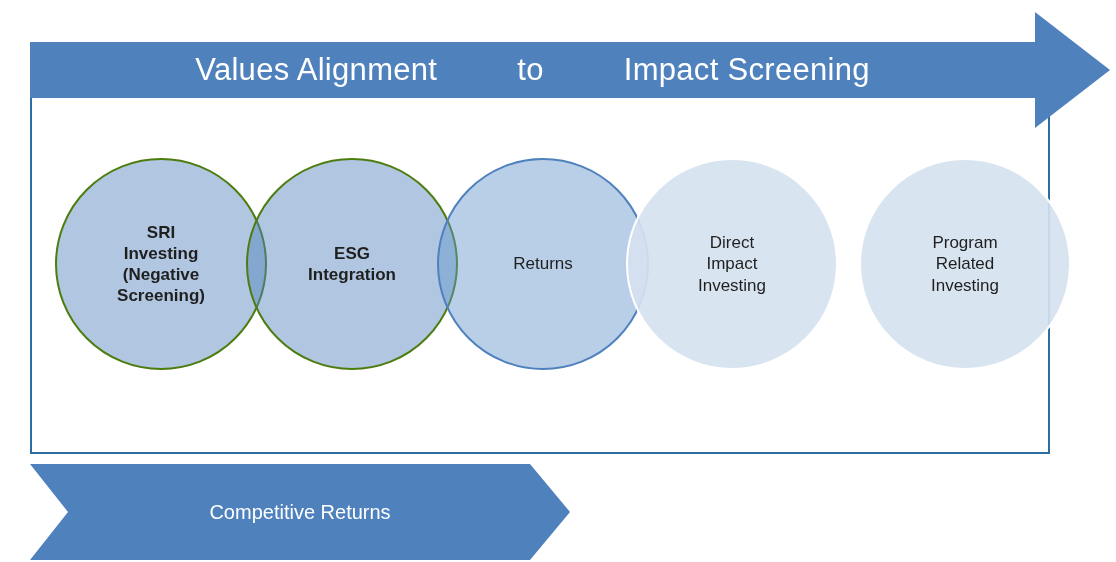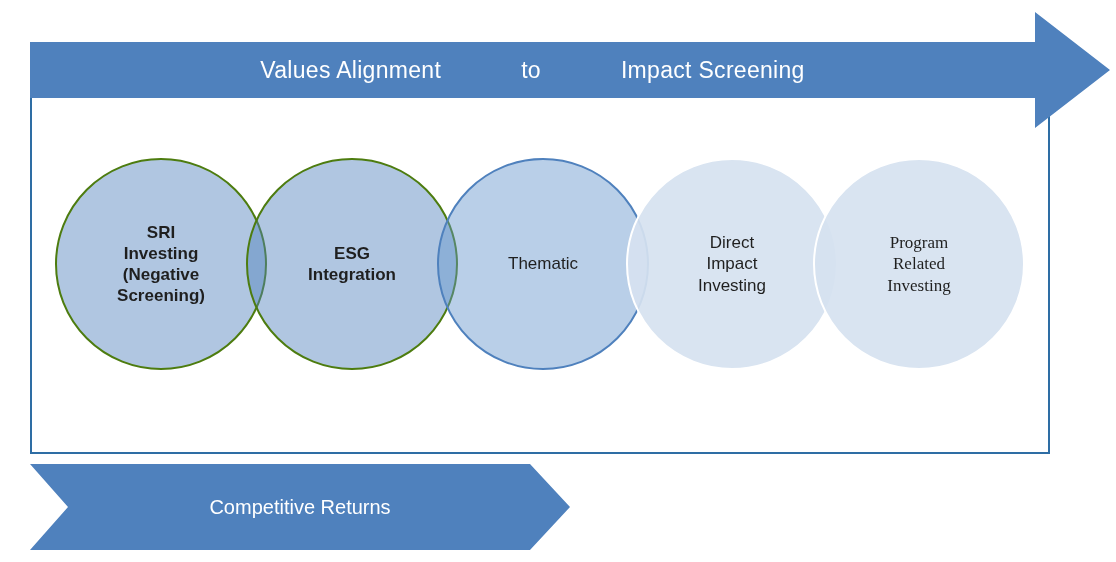--- a/index.html
+++ b/index.html
@@ -29,21 +29,21 @@
   }
   .top-arrow-text {
     position: absolute;
     left: 30px; top: 42px;
     width: 1005px; height: 56px;
     display: flex;
     align-items: center;
     justify-content: center;
     gap: 80px;
     color: #ffffff;
-    font-size: 23px;
+    font-size: 31px;
     letter-spacing: 0.3px;
     z-index: 6;
   }
 
   
   .main-box {
     position: absolute;
     left: 30px; top: 96px;
     width: 1020px; height: 358px;
     border: 2px solid #2e6da4;
@@ -78,27 +78,27 @@
   }
   .circle-light {
     background: rgba(214, 226, 240, 0.92);
     border: 2px solid #ffffff;
     align-items: center;
   }
   .c1 { left: 55px; }
   .c2 { left: 246px; }
   .c3 { left: 437px; }
   .c4 { left: 626px; }
-  .c5 { left: 813px; font-family: Liberation Serif, serif; }
+  .c5 { left: 859px; }
 
   
   .chev {
     position: absolute;
     top: 464px;
-    height: 86px;
+    height: 96px;
     background: #4f81bd;
     clip-path: polygon(
       0 0,
       calc(100% - 40px) 0,
       100% 50%,
       calc(100% - 40px) 100%,
       0 100%,
       38px 50%
     );
     display: flex;
@@ -125,21 +125,21 @@
 
   <div class="main-box"></div>
 
   <div class="circle circle-dark c1">
     <span>SRI Investing (Negative Screening)</span>
   </div>
   <div class="circle circle-dark c2">
     <span>ESG Integration</span>
   </div>
   <div class="circle circle-mid c3">
-    <span>Thematic</span>
+    <span>Returns</span>
   </div>
   <div class="circle circle-light c4">
     <span>Direct Impact Investing</span>
   </div>
   <div class="circle circle-light c5">
     <span>Program Related Investing</span>
   </div>
 
   <div class="chev chev-left">
     <span>Competitive Returns</span>

